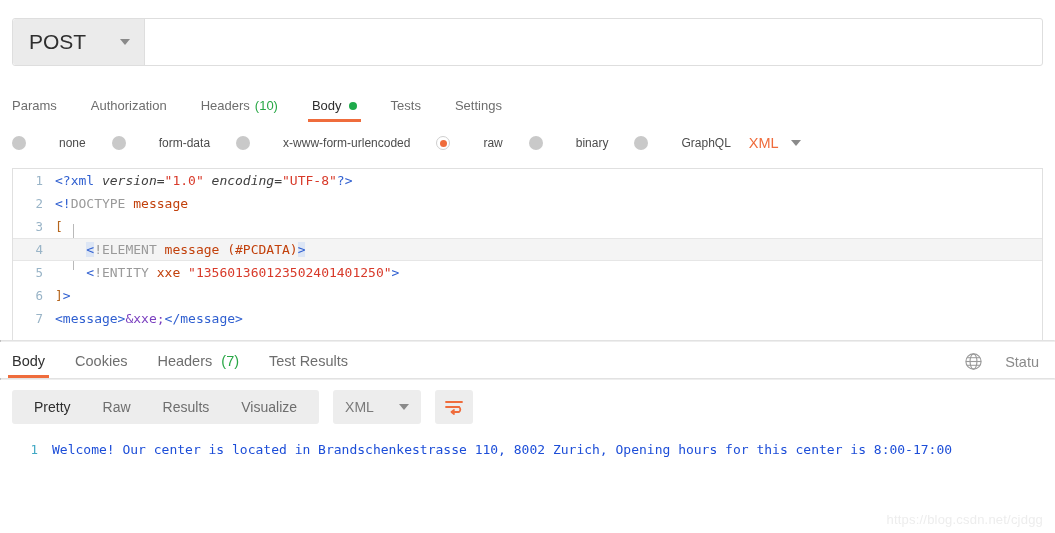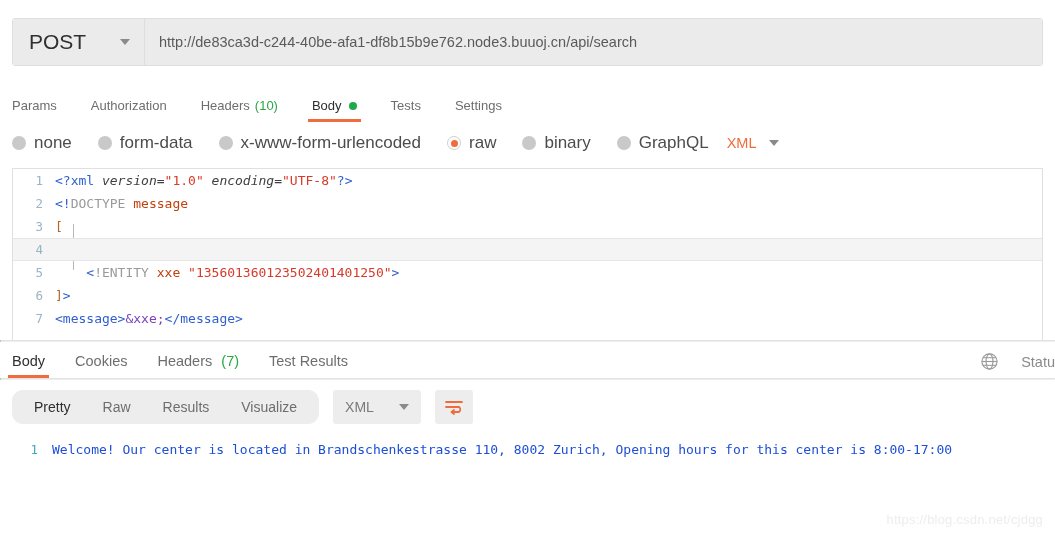--- a/index.html
+++ b/index.html
@@ -145,22 +145,23 @@
     position: absolute;
     left: 50%;
     top: 50%;
     width: 7px;
     height: 7px;
     margin: -3.5px 0 0 -3.5px;
     border-radius: 50%;
     background: #ef6c3c;
   }
   .radio-label {
-    font-size: 17px;
+    font-size: 12px;
     color: #4c4c4c;
+    margin-left: 25px;
   }
   .format-select {
     display: flex;
     align-items: center;
     cursor: pointer;
     margin-left: -8px;
   }
   .format-select .fmt-label {
     font-size: 14.5px;
     color: #ef6c3c;
@@ -265,21 +266,21 @@
     content: "";
     position: absolute;
     left: -4px;
     right: -4px;
     bottom: 0;
     height: 3px;
     background: #ef6c3c;
   }
   .resp-status {
     position: absolute;
-    right: 0;
+    right: 16px;
     bottom: 7px;
     display: flex;
     align-items: center;
   }
   .globe-icon {
     width: 19px;
     height: 19px;
     margin-right: 22px;
     flex: none;
   }
@@ -297,21 +298,21 @@
   .resp-toolbar {
     display: flex;
     align-items: center;
     padding: 10px 12px 0 12px;
     box-sizing: border-box;
   }
   .seg-group {
     display: flex;
     align-items: center;
     background: #ededed;
-    border-radius: 11px;
+    border-radius: 3px;
     height: 34px;
     padding: 0 6px;
   }
   .seg-item {
     font-size: 14px;
     color: #6e6e6e;
     padding: 0 16px;
     cursor: pointer;
     white-space: nowrap;
   }
@@ -383,23 +384,20 @@
   }
 </style>
 </head>
 <body>
 
 <div class="url-row">
   <div class="method-box">
     <span class="method-label">POST</span>
     <span class="caret"></span>
   </div>
-  <div class="url-box">
-    <span class="url-text">http://de83ca3d-c244-40be-afa1-df8b15b9e762.node3.buuoj.cn/api/search</span>
-  </div>
 </div>
 
 <div class="req-tabs">
   <div class="req-tab">
     <span>Params</span>
   </div>
   <div class="req-tab">
     <span>Authorization</span>
   </div>
   <div class="req-tab">
@@ -462,20 +460,21 @@
     <span class="code-content"><span class="tok-tag">&lt;!</span><span class="tok-gray">DOCTYPE</span> <span class="tok-red">message</span></span>
   </div>
 
   <div class="code-line">
     <span class="gutter">3</span>
     <span class="code-content"><span class="tok-brace">[</span></span>
   </div>
 
   <div class="code-line highlight">
     <span class="gutter">4</span>
+    <span class="code-content">    <span class="tok-match">&lt;</span><span class="tok-gray">!ELEMENT</span> <span class="tok-red">message (#PCDATA)</span><span class="tok-match">&gt;</span></span>
   </div>
 
   <div class="code-line">
     <span class="gutter">5</span>
     <span class="code-content">    <span class="tok-tag">&lt;</span><span class="tok-gray">!ENTITY</span> <span class="tok-red">xxe</span> <span class="tok-str">"135601360123502401401250"</span><span class="tok-tag">&gt;</span></span>
   </div>
 
   <div class="code-line">
     <span class="gutter">6</span>
     <span class="code-content"><span class="tok-brace">]</span><span class="tok-tag">&gt;</span></span>

